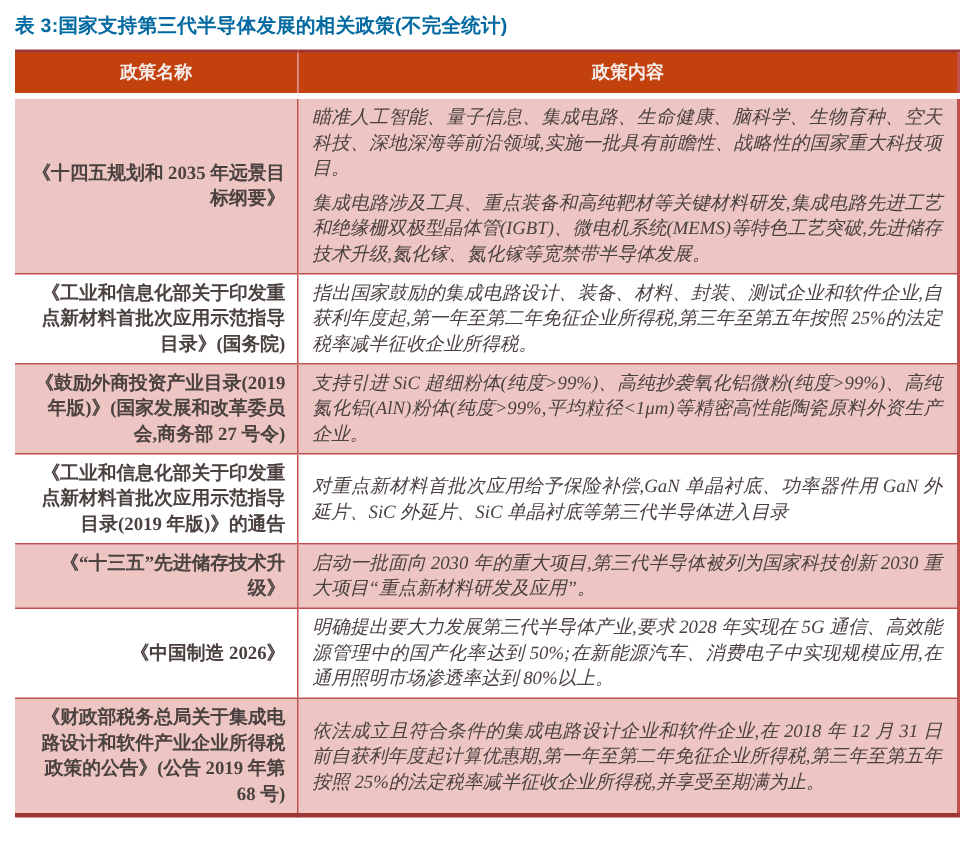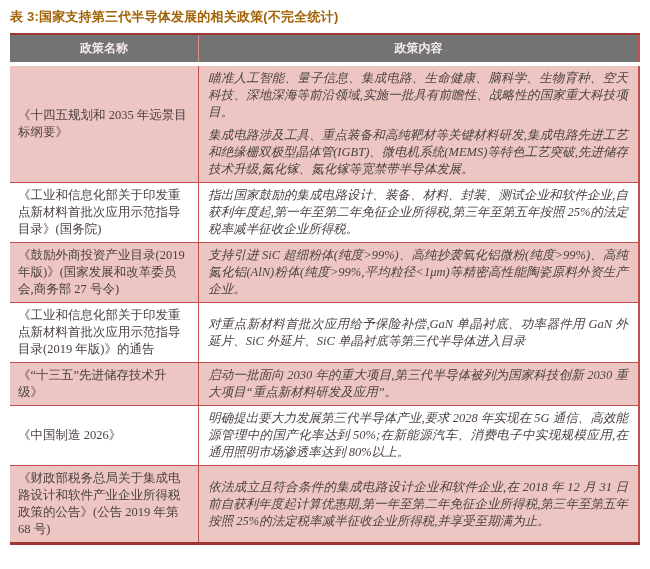--- a/index.html
+++ b/index.html
@@ -11,33 +11,33 @@
     font-family: "Liberation Sans", sans-serif;
   }
   .page {
     width: 650px;
     padding: 6px 10px 8px 10px;
   }
   .table-title {
     font-family: "Liberation Sans", sans-serif;
     font-weight: bold;
     font-size: 13px;
-    color: #a16207;
+    color: #0369a1;
     margin: 2px 0 7px 0;
     letter-spacing: 0.2px;
   }
   table.policy-table {
     width: 100%;
     border-collapse: collapse;
     table-layout: fixed;
     border-right: 2px solid #c0504d;
     border-bottom: 3px solid #9e3734;
   }
   thead th {
-    background: #737373;
+    background: #c2410c;
     color: #f7edec;
     font-weight: bold;
     font-size: 12px;
     padding: 5px 4px;
     border-top: 2px solid #9e3734;
     border-bottom: 4px solid #ffffff;
     text-align: center;
   }
   thead th.th-name { width: 30%; border-right: 1px solid #d98f8c; }
   thead th.th-content { width: 70%; }
@@ -45,23 +45,24 @@
     font-family: "Liberation Serif", "DejaVu Serif", serif;
     font-size: 12.5px;
     color: #4b4240;
     vertical-align: middle;
     border-top: 1.5px solid #c0504d;
     line-height: 17px;
   }
   tbody tr:nth-child(odd) td { background: #edc6c4; }
   tbody tr:nth-child(even) td { background: #ffffff; }
   td.name-cell {
-    text-align: left;
+    text-align: right;
     padding: 4px 8px;
     border-right: 1.5px solid #c0504d;
+    font-weight: bold;
   }
   td.content-cell {
     text-align: justify;
     padding: 4px 10px 4px 9px;
     font-style: italic;
   }
   td.content-cell p { margin: 0; }
   td.content-cell p + p { margin-top: 6px; }
 </style>
 </head>

